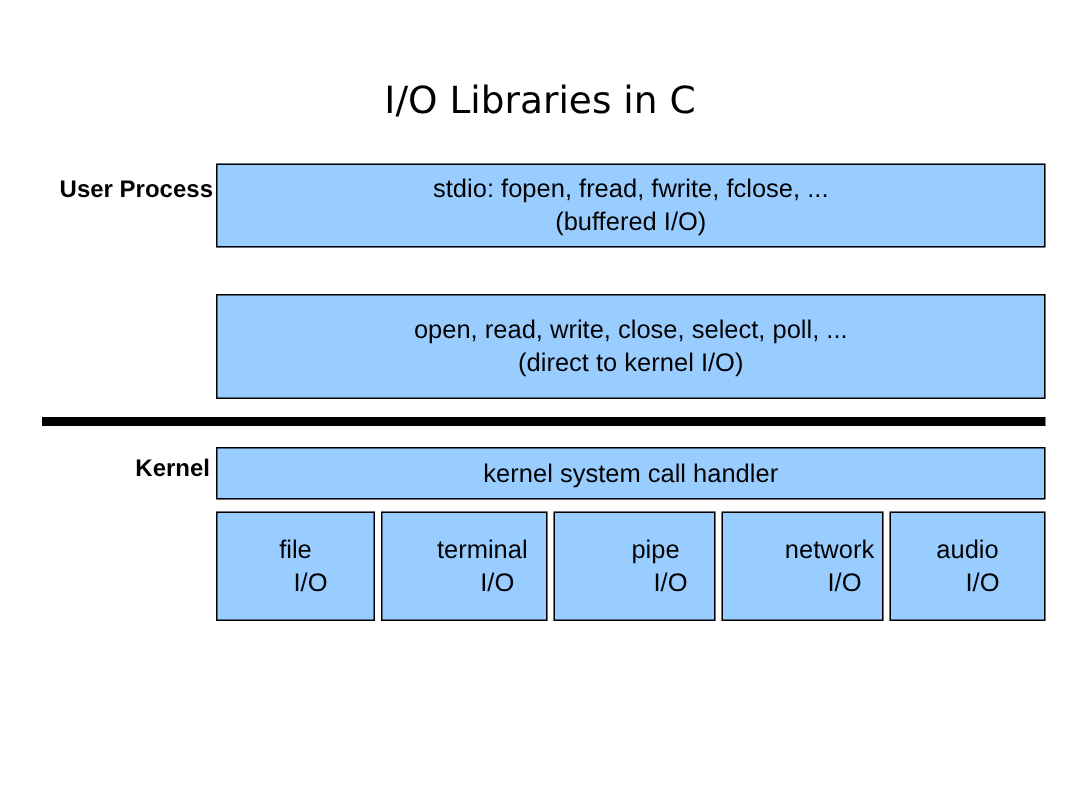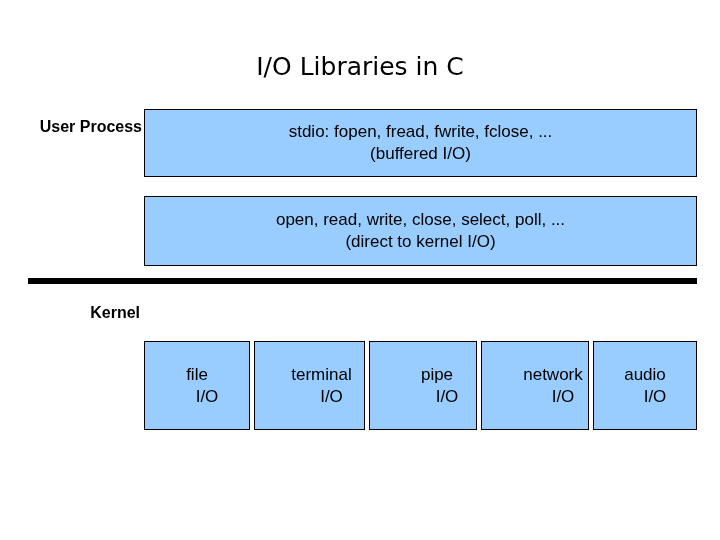--- a/index.html
+++ b/index.html
@@ -75,21 +75,21 @@
     font-family: "Liberation Sans", sans-serif;
     font-size: 17px;
     line-height: 22px;
     color: #000000;
   }
 
   .box-stdio {
     left: 144px;
     top: 109px;
     width: 553px;
-    height: 68px;
+    height: 56px;
   }
 
   .box-syscalls {
     left: 144px;
     top: 196px;
     width: 553px;
     height: 70px;
   }
 
   .box-handler {
@@ -113,21 +113,21 @@
   .driver-row {
     position: absolute;
     left: 144px;
     top: 341px;
     width: 553px;
     height: 89px;
   }
   .driver-box {
     position: absolute;
     top: 0;
-    height: 89px;
+    height: 73px;
     background: #99ccff;
     border: 1px solid #000000;
     box-sizing: border-box;
     display: flex;
     flex-direction: column;
     align-items: center;
     justify-content: center;
     text-align: center;
     font-family: "Liberation Sans", sans-serif;
     font-size: 17px;
@@ -165,20 +165,25 @@
     <div>
       <span class="box-line">open, read, write, close, select, poll, ...</span>
       <span class="box-line">(direct to kernel I/O)</span>
     </div>
   </div>
 
   <div class="divider-bar"></div>
 
   <div class="side-label kernel">Kernel</div>
 
+  <div class="blue-box box-handler">
+    <div>
+      <span class="box-line">kernel system call handler</span>
+    </div>
+  </div>
 
   <div class="driver-row">
     <div class="driver-box d0">
       <span class="l1">file</span>
       <span class="l2">I/O</span>
     </div>
     <div class="driver-box d1">
       <span class="l1">terminal</span>
       <span class="l2">I/O</span>
     </div>

